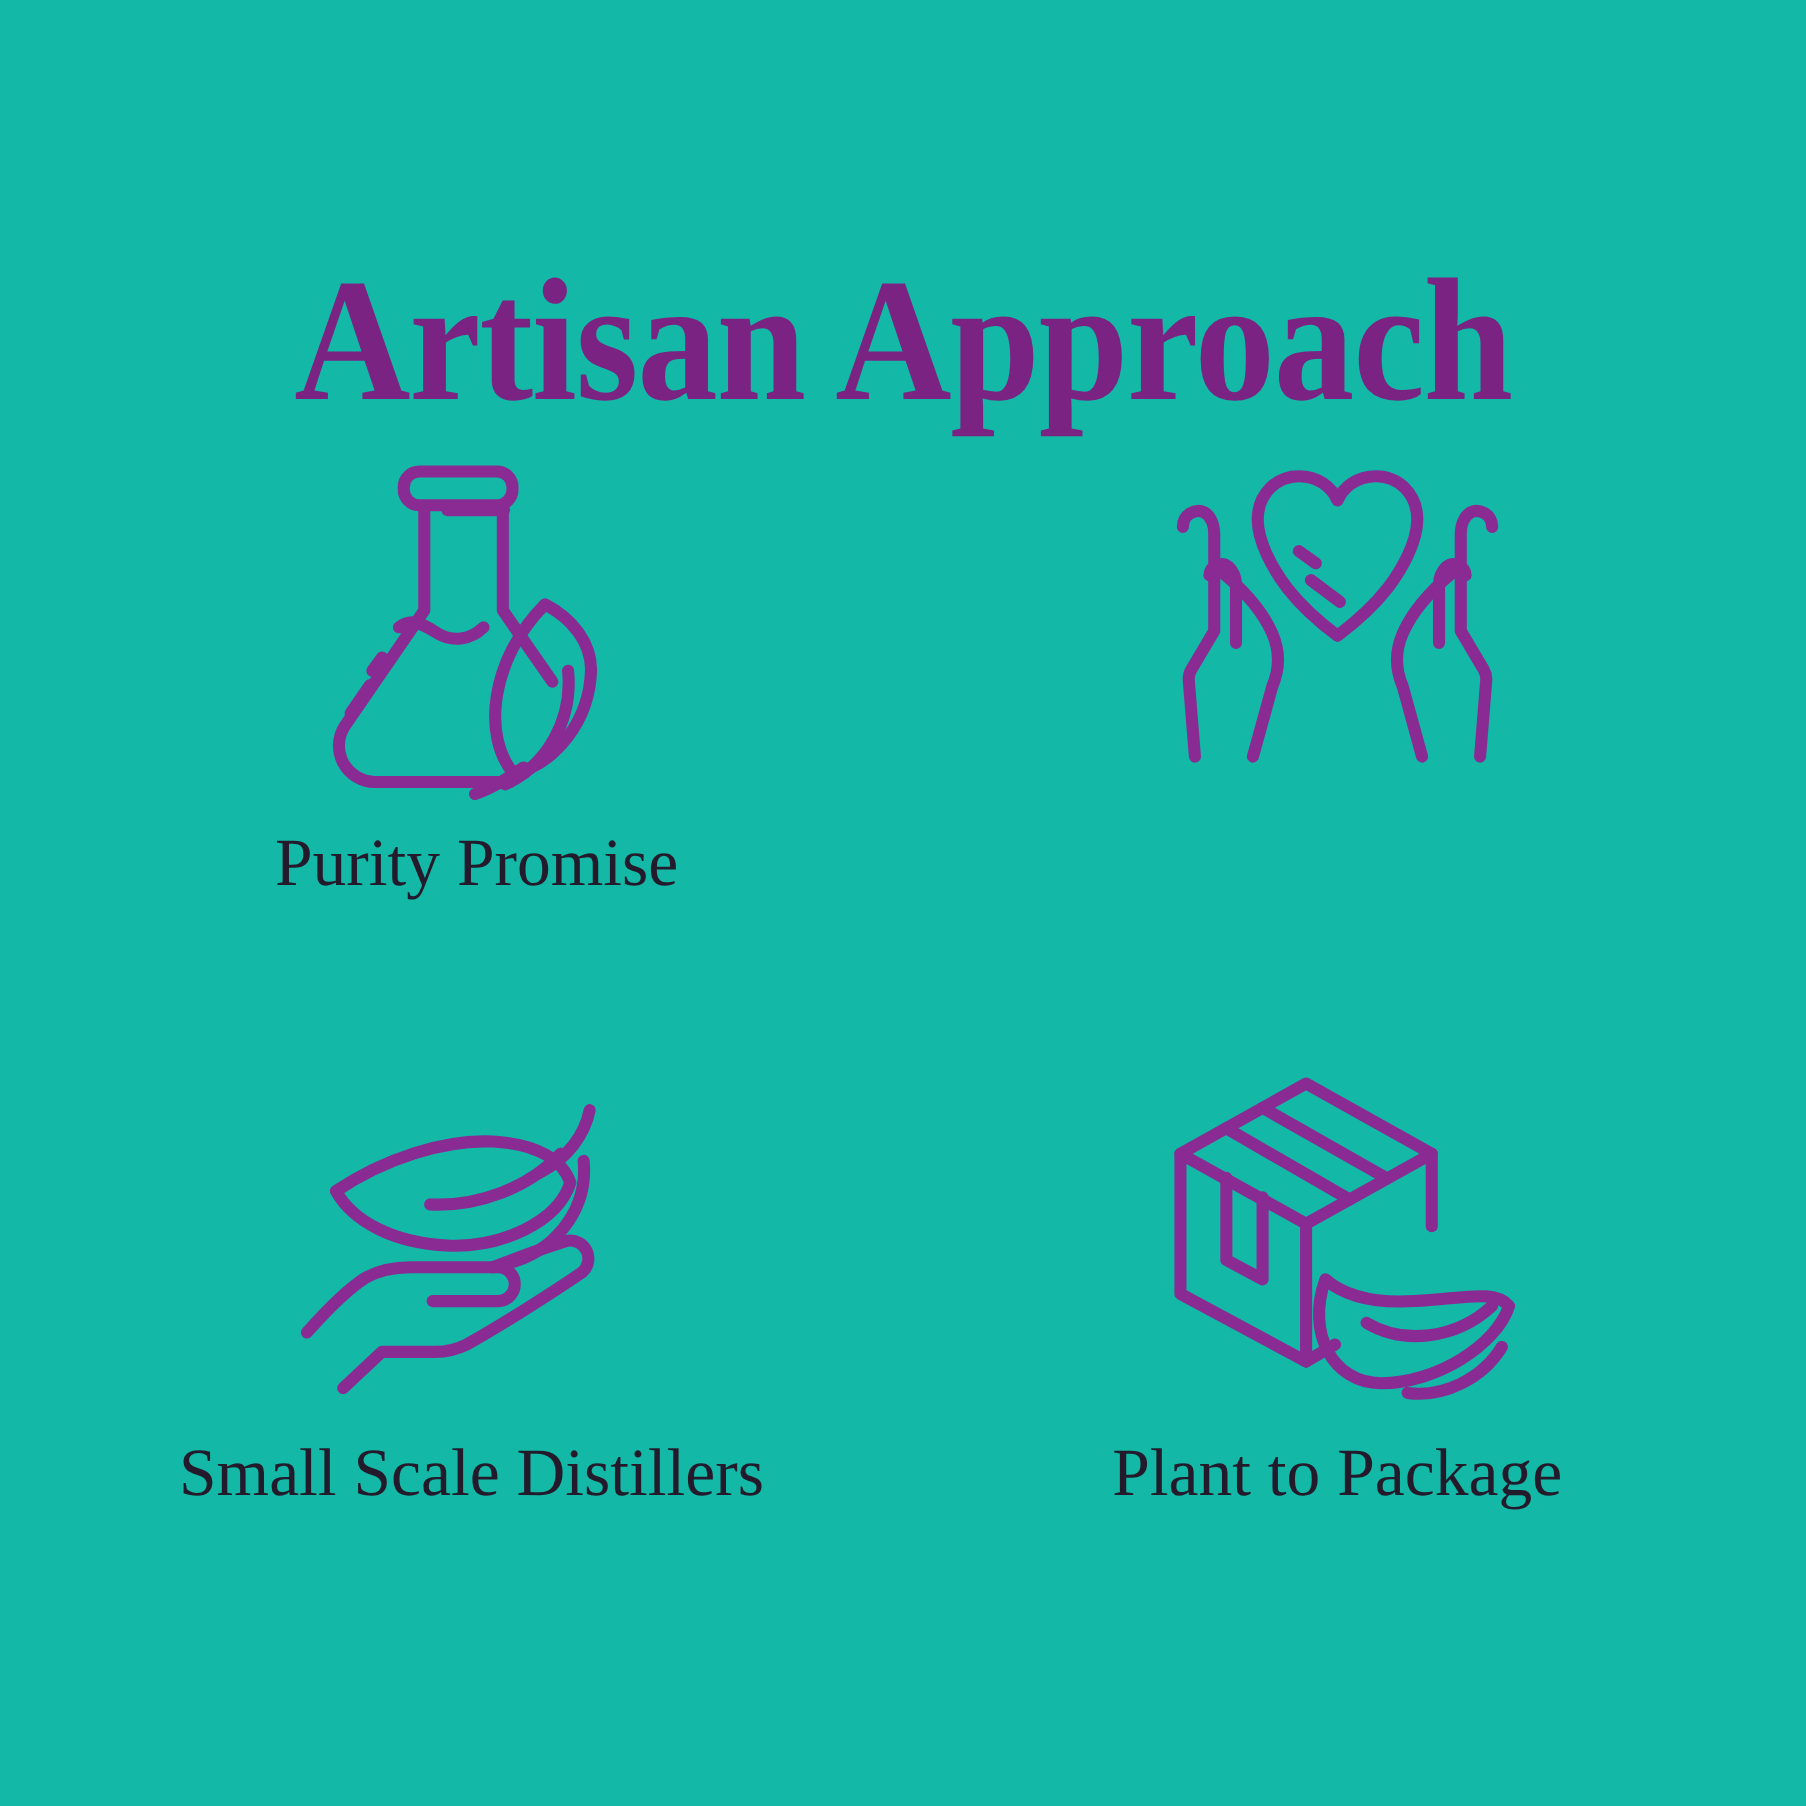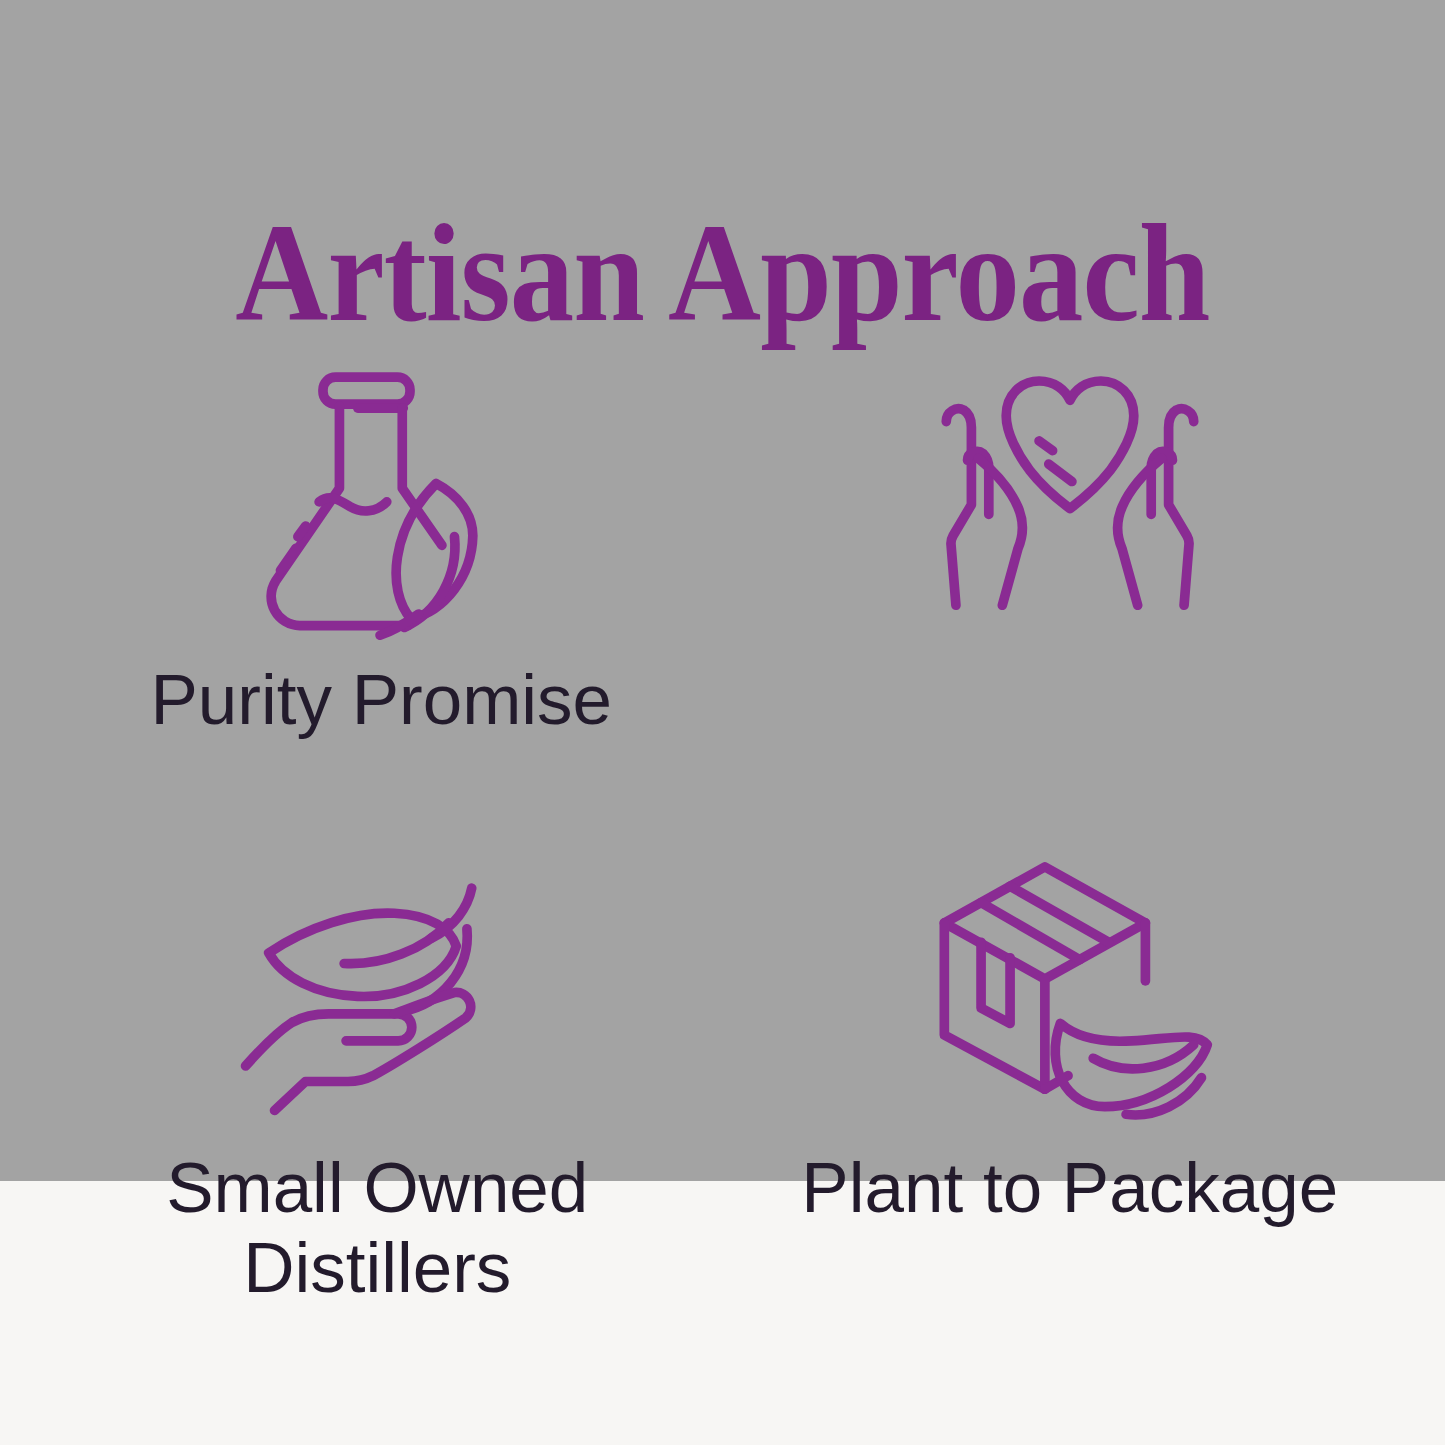--- a/index.html
+++ b/index.html
@@ -11,22 +11,22 @@
     width: 1445px;
     height: 1445px;
     background: #F7F6F4;
     font-family: "Liberation Serif", "DejaVu Serif", serif;
     overflow: hidden;
   }
 
   .page {
     position: relative;
     width: 1445px;
-    height: 1181px;
-    background: #a3a3a3;
+    height: 1445px;
+    background: #14b8a6;
     box-sizing: border-box;
   }
 
   
   .title-wrap {
     position: absolute;
     top: 106px;
     left: 0;
     width: 1445px;
     text-align: center;
@@ -68,22 +68,22 @@
     justify-content: center;
   }
   .icon-box svg {
     display: block;
     width: 100%;
     height: 100%;
     overflow: visible;
   }
   .feature-label {
     margin-top: 18px;
-    font-family: Liberation Sans, sans-serif;
-    font-size: 71px;
+    font-family: Liberation Serif, serif;
+    font-size: 54px;
     line-height: 1.12;
     color: #231B2C;
     text-align: center;
     white-space: pre-line;
     max-width: 560px;
   }
 
   
   .cell-purity    .icon-box { transform: translate(-10px, 12px); }
   .cell-purity    .feature-label { transform: translate(-10px, 12px); }
@@ -216,21 +216,21 @@
 
           <path d="M168 186
                    C194 176 216 168 230 164
                    a15 15 0 0 1 12 26
                    C216 208 168 238 146 250
                    C138 254 130 256 120 256
                    L76 256
                    L44 286"></path>
         </svg>
       </div>
-      <div class="feature-label">Small Owned Distillers</div>
+      <div class="feature-label">Small Scale Distillers</div>
     </div>
 
     <div class="feature-cell cell-plant">
       <div class="icon-box">
         <svg viewBox="0 0 300 300" fill="none" stroke="#8A2B93" stroke-width="10" stroke-linecap="round" stroke-linejoin="round">
 
           <path d="M20 92 L124 34 L228 92 L124 150 Z"></path>
 
           <path d="M58 71 L160 130"></path>
 

